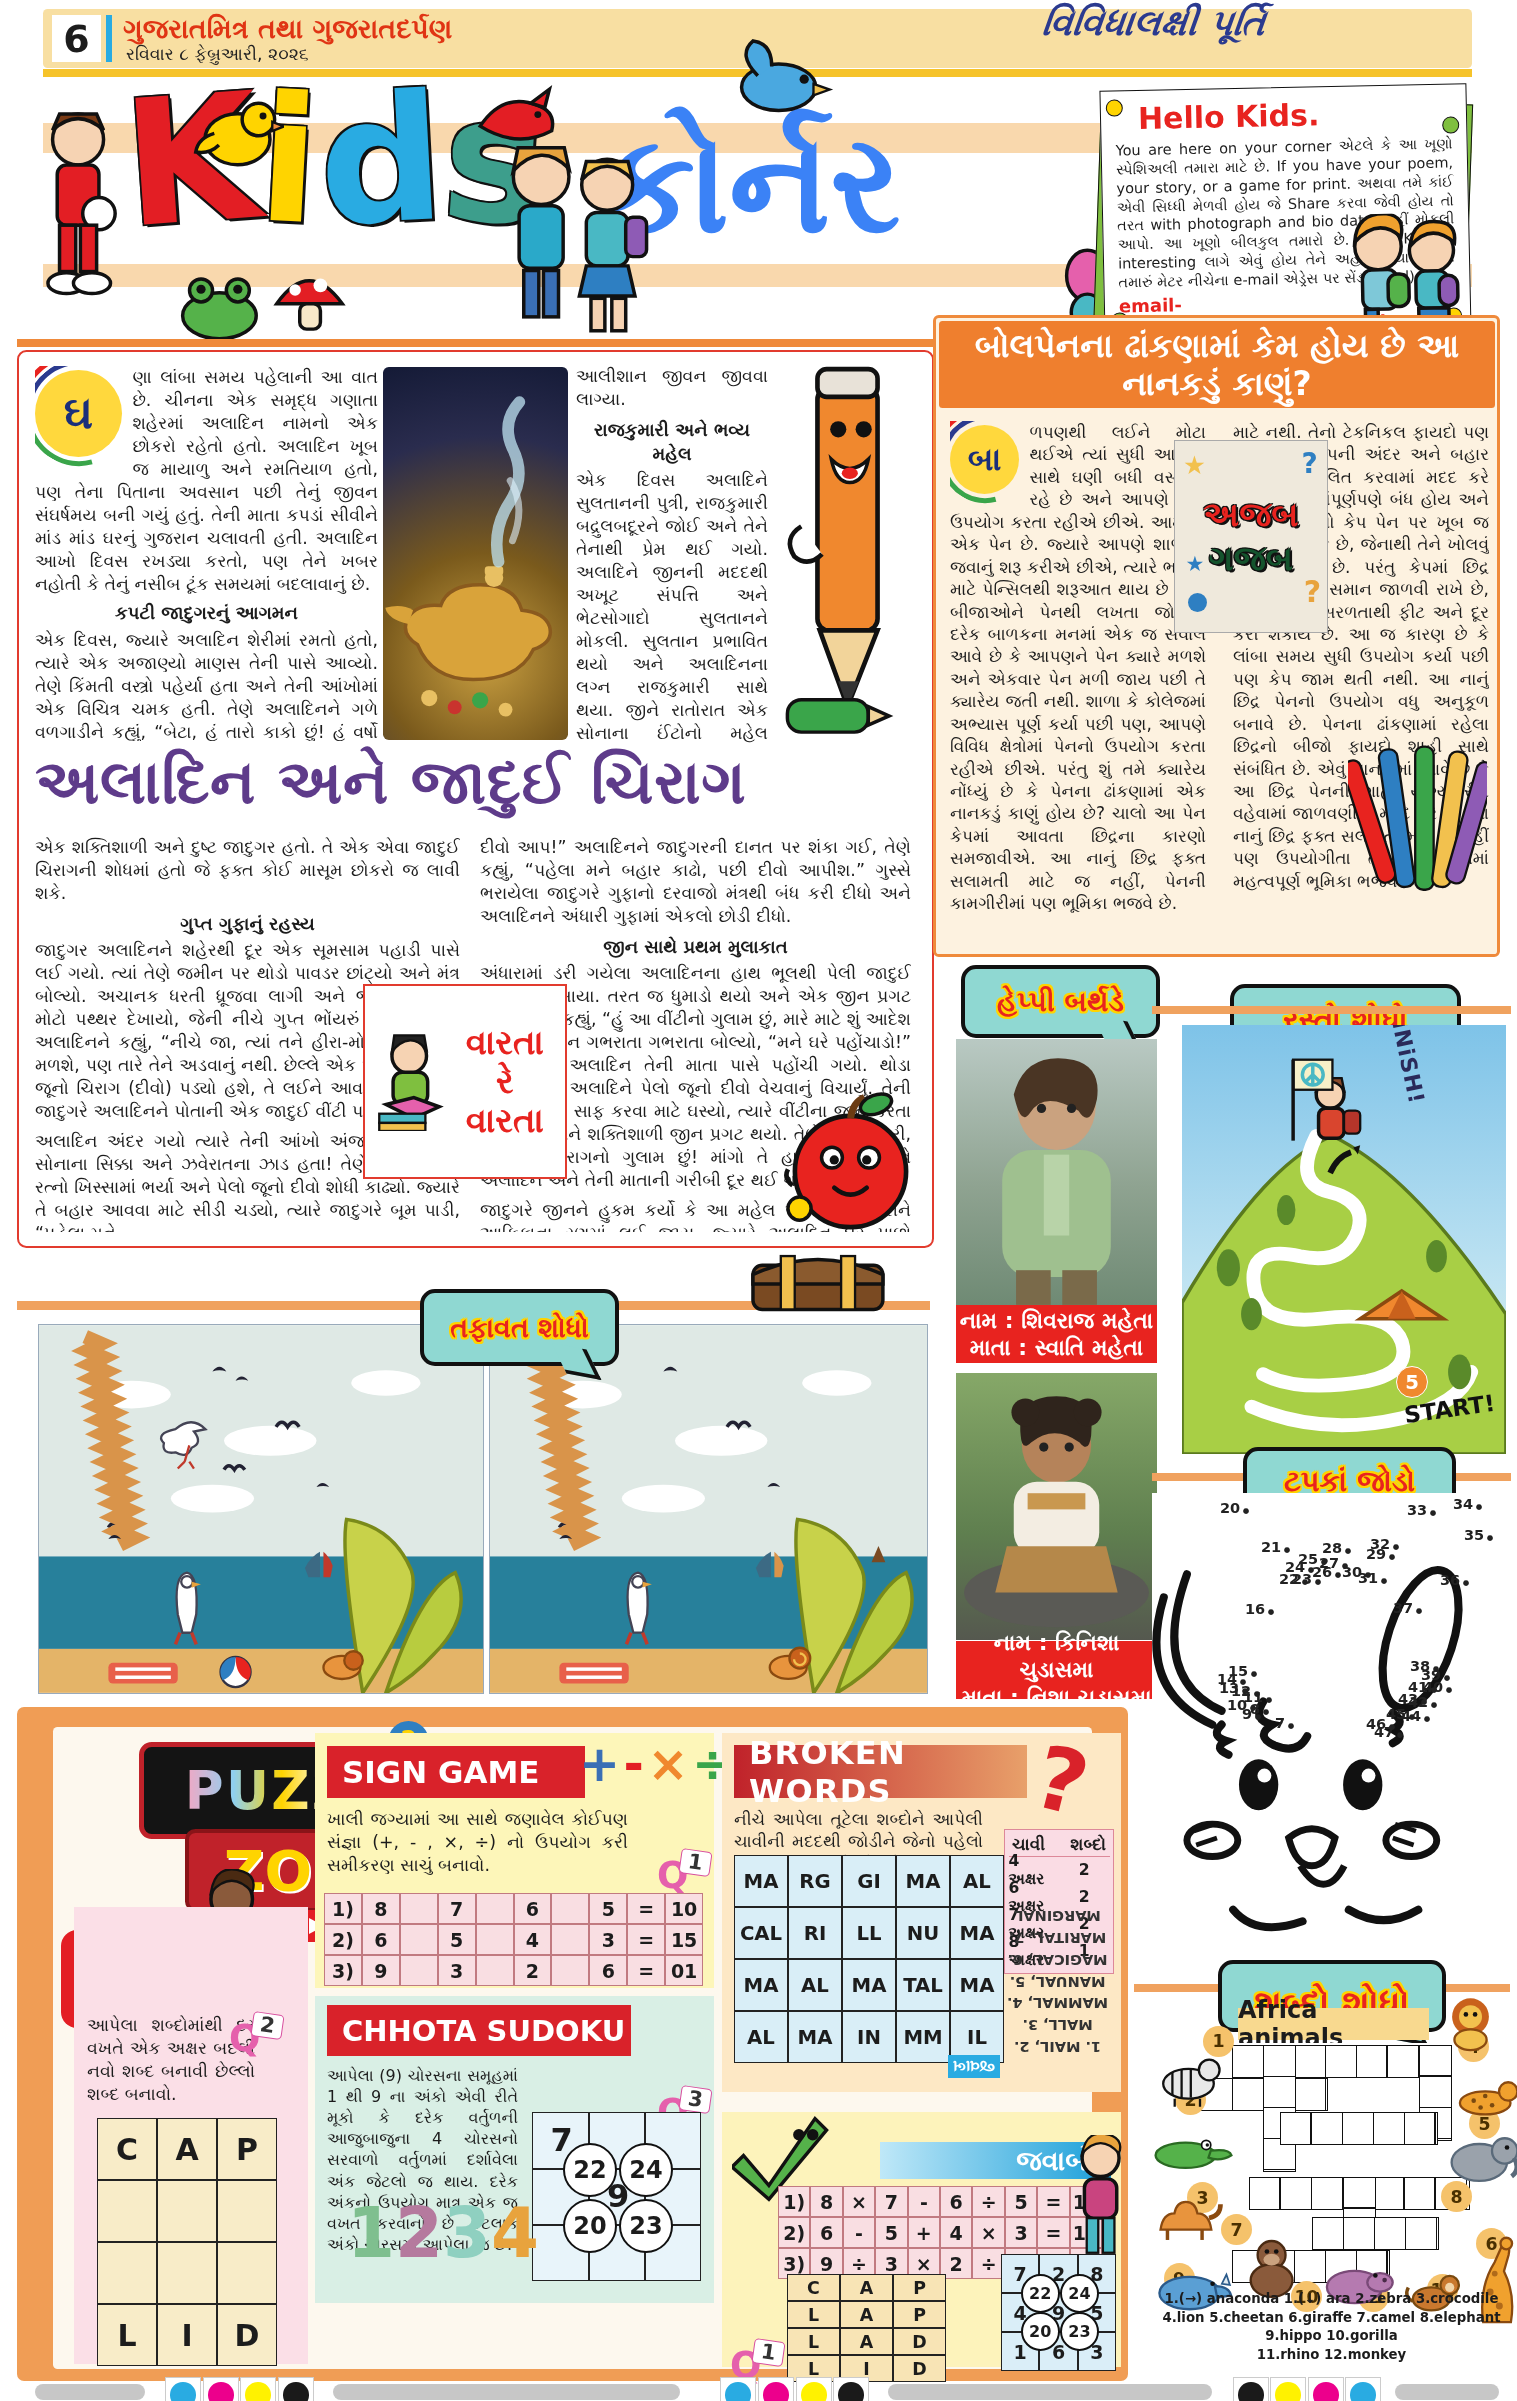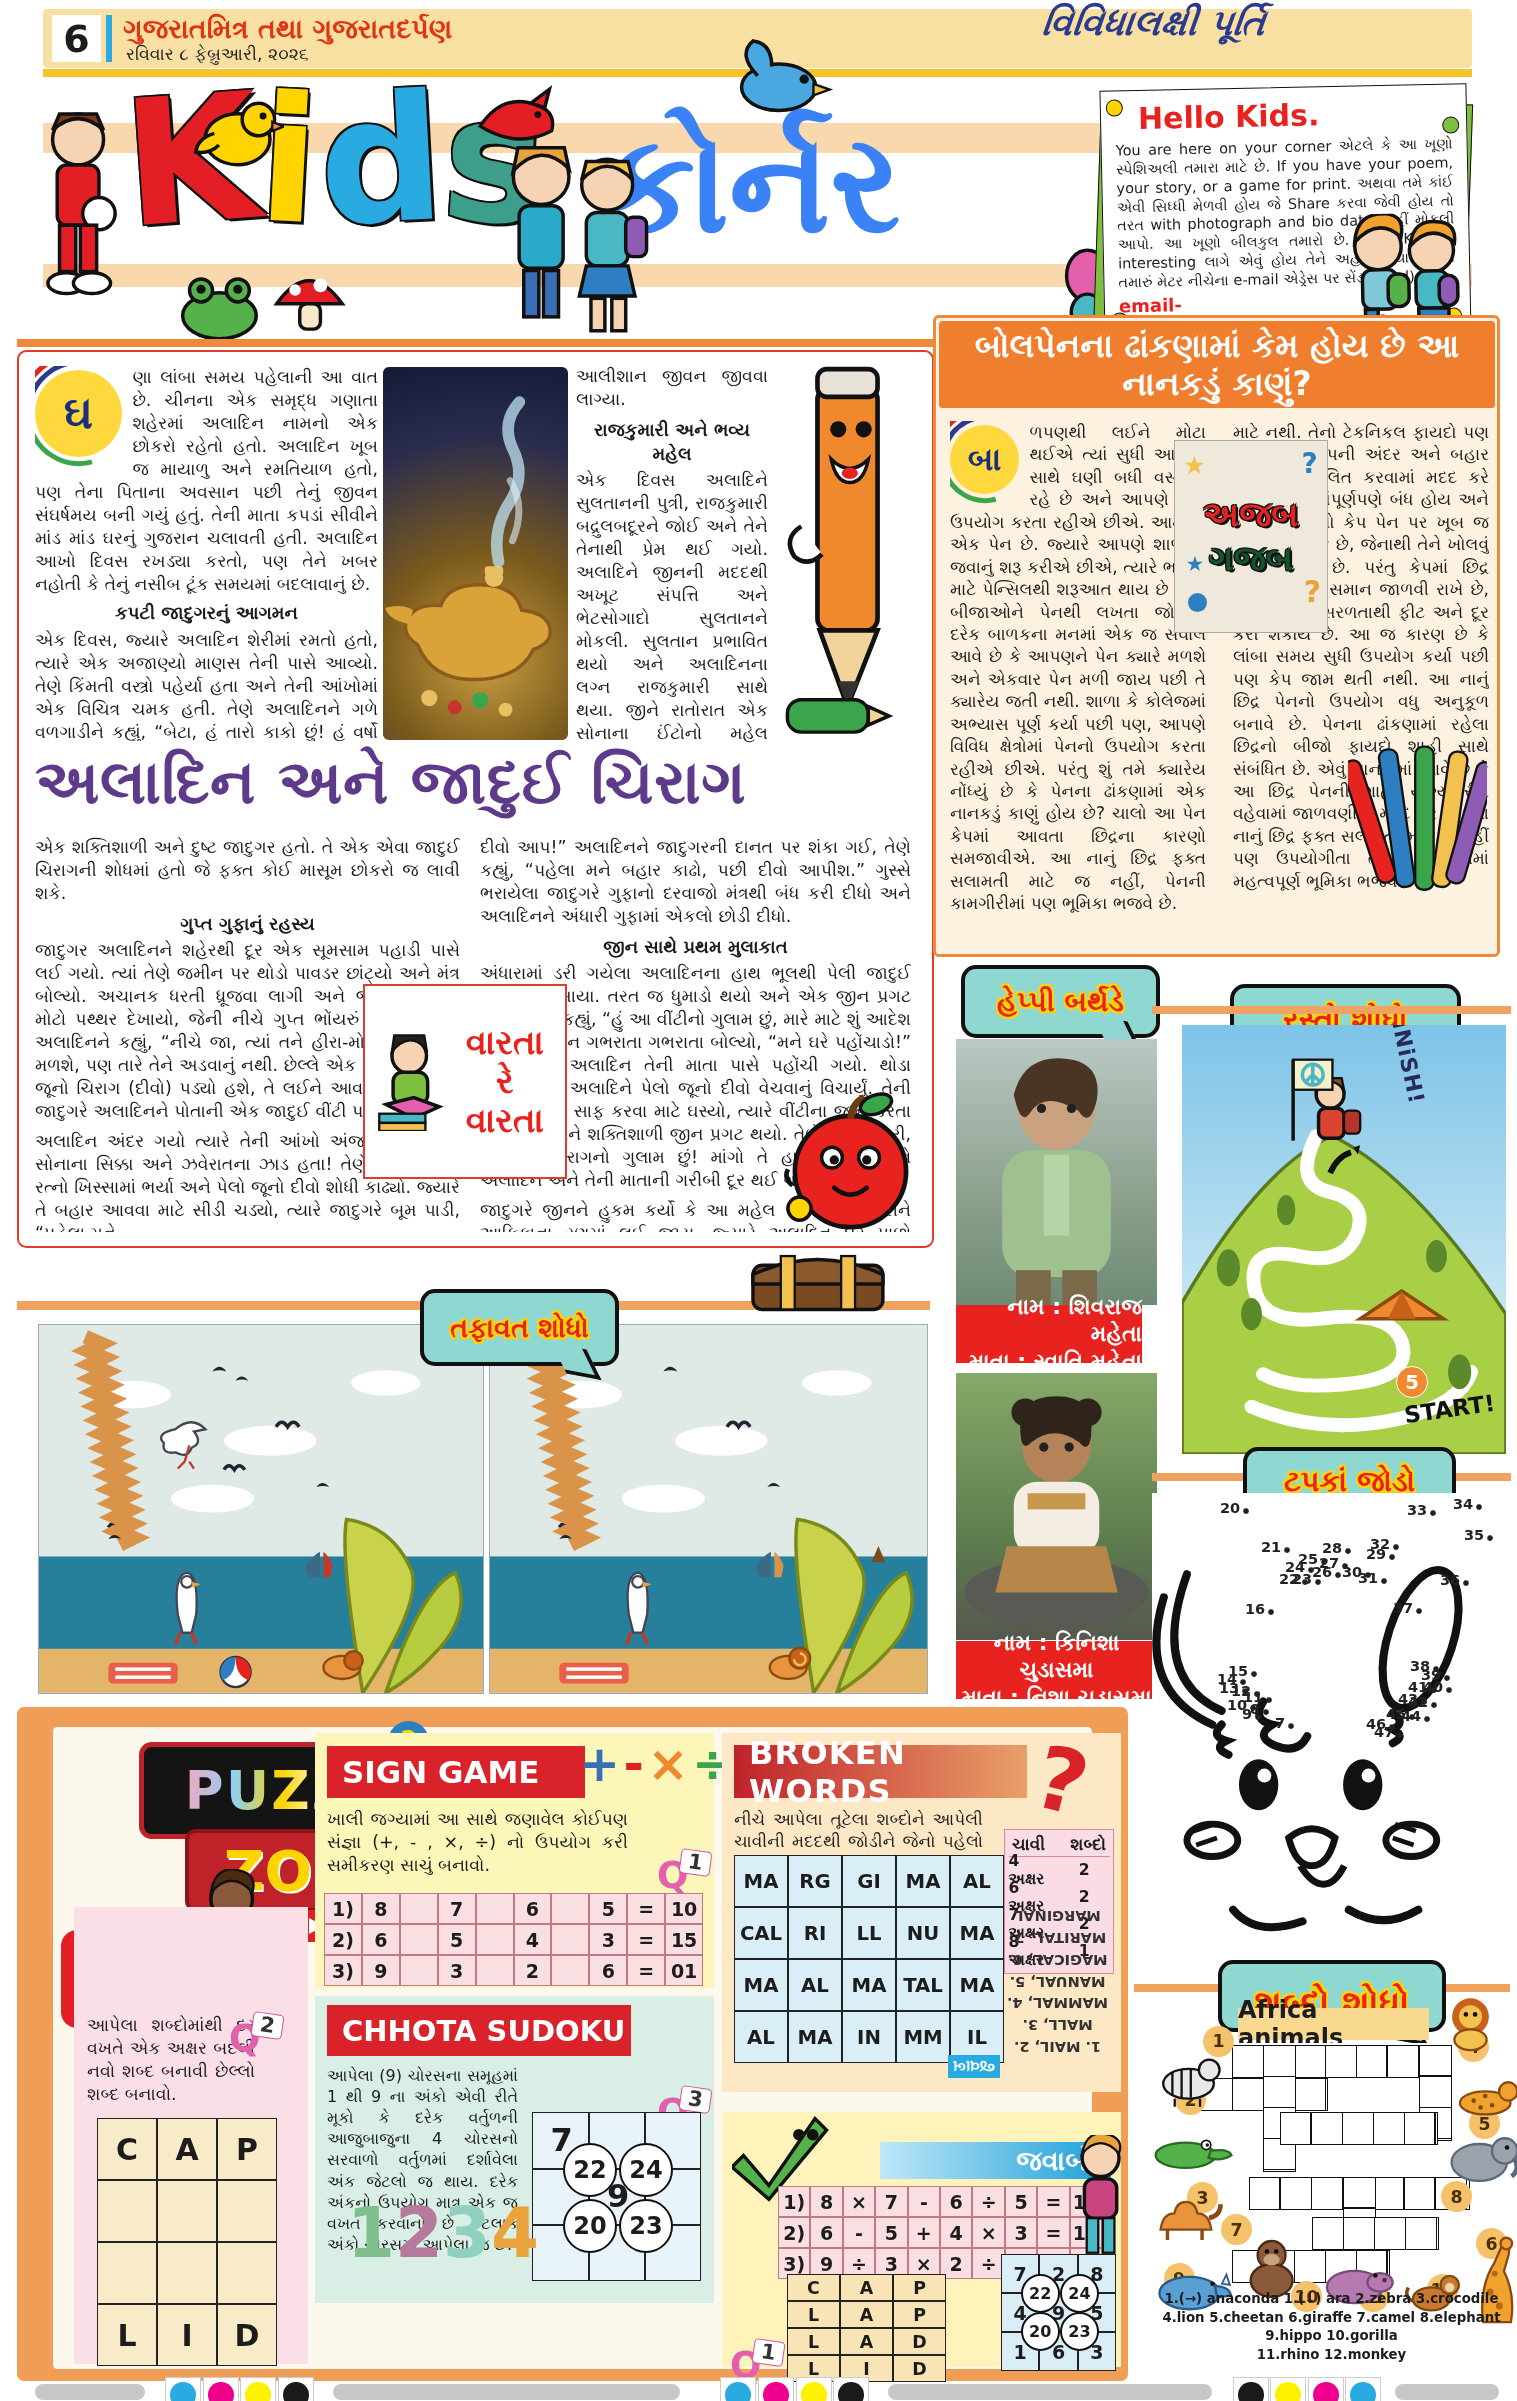--- a/index.html
+++ b/index.html
@@ -293,21 +293,21 @@
         <ellipse cx="87" cy="58" rx="34" ry="38" fill="#caa27f"></ellipse>
         <path d="M50 48 q10 -38 52 -30 q24 6 20 34 q-6 26 -16 10 q-30 -18 -42 2 q-8 12 -14 -16z" fill="#4a3categories524" fill-opacity="1" style="fill:#4a3524"></path>
         <circle cx="74" cy="60" r="4" fill="#222"></circle>
         <circle cx="100" cy="60" r="4" fill="#222"></circle>
         <rect x="40" y="96" width="94" height="110" rx="26" fill="#9fc08f"></rect>
         <rect x="76" y="100" width="22" height="70" fill="#b8d3a8"></rect>
         <rect x="52" y="200" width="30" height="30" fill="#7a6a4a"></rect>
         <rect x="92" y="200" width="30" height="30" fill="#7a6a4a"></rect>
       </svg>
   </div>
-  <div class="abs photocap" style="left:956px;top:1305px;width:186px;height:58px;text-align:right;">
+  <div class="abs photocap" style="left:956px;top:1305px;width:201px;height:58px;">
     <span>નામ : શિવરાજ મહેતા</span>
     <span>માતા : સ્વાતિ મહેતા</span>
   </div>
   <div class="abs" style="left:956px;top:1373px;width:201px;height:267px;background:linear-gradient(180deg,#86a868 0%,#5f7f4f 60%,#55584f 100%);overflow:hidden;">
     <svg width="201" height="267" viewBox="0 0 174 231">
         <ellipse cx="87" cy="190" rx="80" ry="30" fill="#5a5a55"></ellipse>
         <ellipse cx="87" cy="62" rx="30" ry="33" fill="#b5835a"></ellipse>
         <path d="M56 54 q-4 -34 31 -34 q34 0 30 34 q-2 16 -10 6 q-22 -16 -42 0 q-8 8 -9 -6z" style="fill:#2f241c"></path>
         <circle cx="60" cy="34" r="12" style="fill:#2f241c"></circle>
         <circle cx="114" cy="34" r="12" style="fill:#2f241c"></circle>

